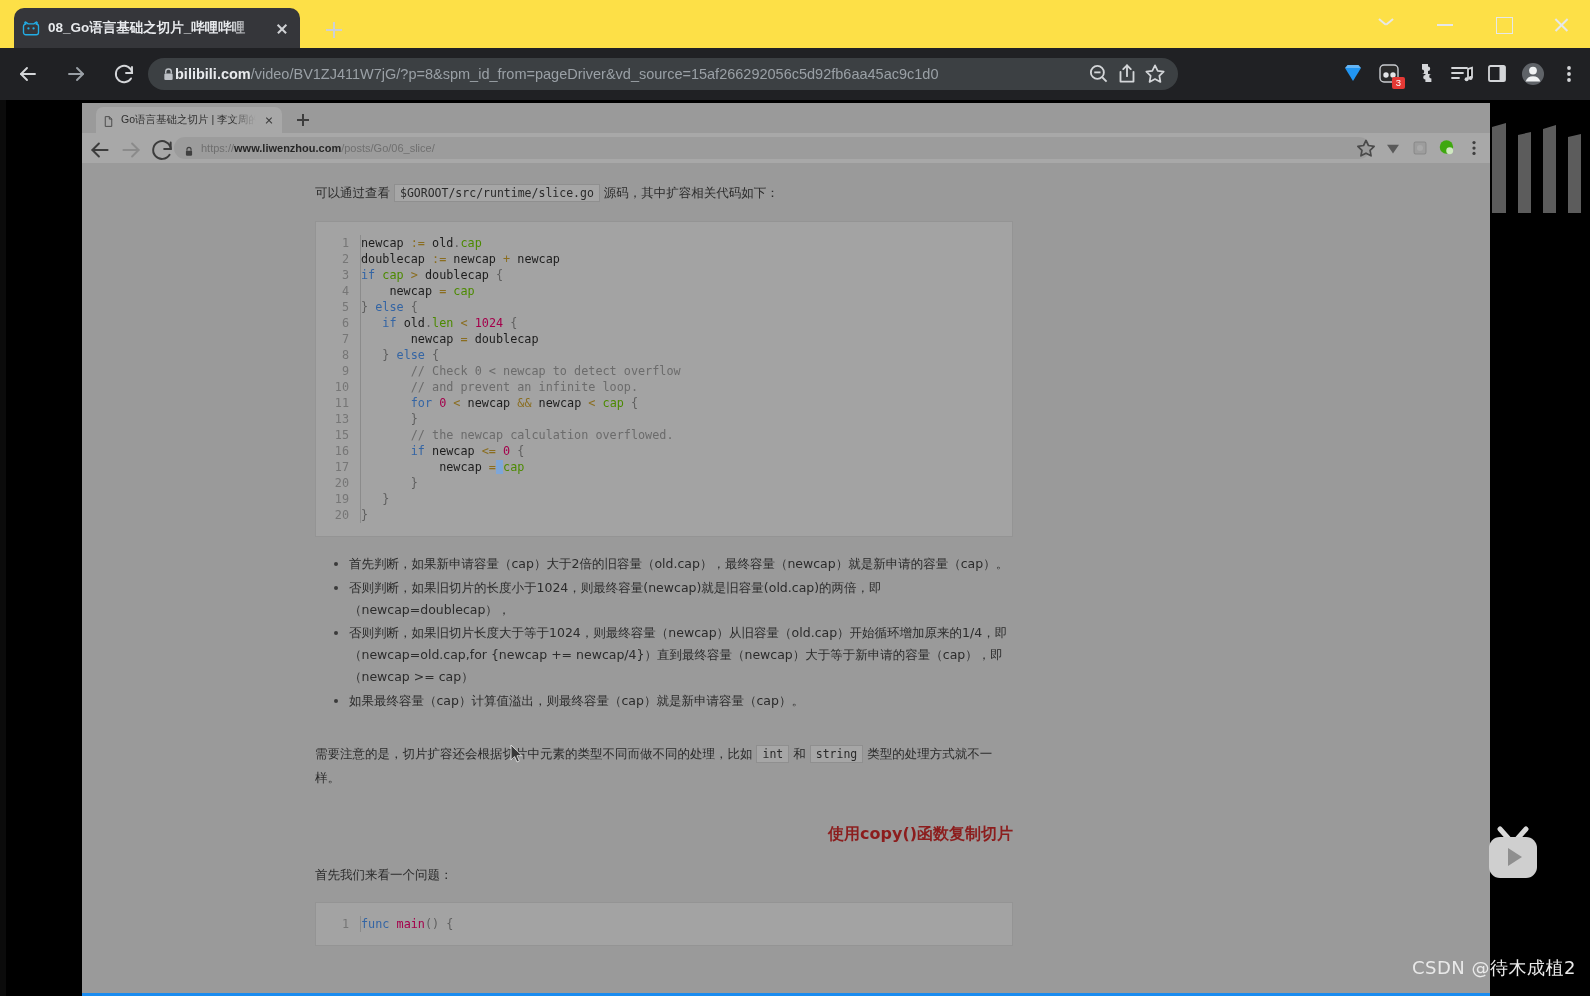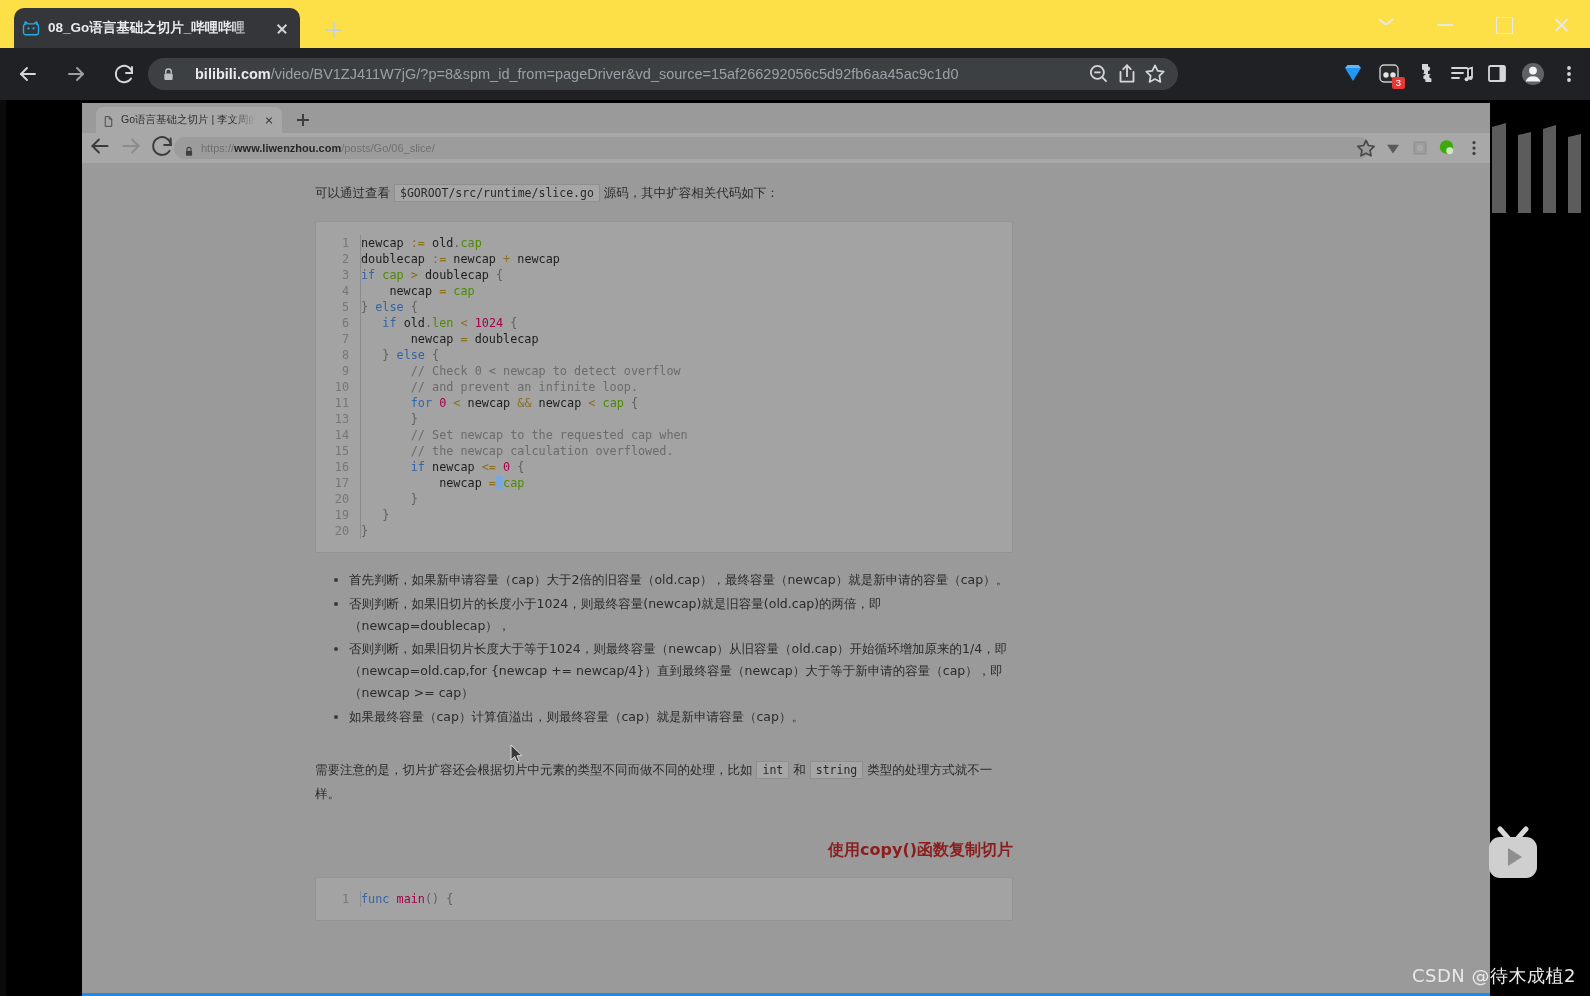--- a/index.html
+++ b/index.html
@@ -62,21 +62,21 @@
   }
   .wc-close::before { transform: rotate(45deg); }
   .wc-close::after  { transform: rotate(-45deg); }
 
   
   .toolbar { position: relative; height: 52px; background:#202124; display:flex; align-items:center; }
   .navbtn { width: 40px; height: 40px; position: relative; margin-left: 8px; flex:0 0 40px; }
   .navbtn svg { position:absolute; left:8px; top:8px; }
   .omnibox {
     position:absolute; left:148px; top:10px; height:32px; width: 1030px;
-    background:#3c4043; border-radius:16px; display:flex; align-items:center; padding:16px 14px; gap:20px;
+    background:#3c4043; border-radius:16px; display:flex; align-items:center; padding:16px 14px; gap:0;
   }
   .lock { width:13px; height:15px; flex:0 0 13px; position:relative; }
   .url { font-size:14.5px; color:#9aa0a6; white-space:nowrap; overflow:hidden; }
   .url b { color:#e8eaed; font-weight:700; }
   .omni-icons { position:absolute; right:10px; top:3px; display:flex; gap:2px; align-items:center; }
   .oi { width:26px; height:26px; position:relative; }
 
   .tb-right { position:absolute; right:4px; top:6px; display:flex; align-items:center; gap:2px; }
   .tbi { width:34px; height:40px; position:relative; }
 
@@ -114,21 +114,21 @@
   .in-tab-close::before, .in-tab-close::after {
     content:""; position:absolute; left:3px; top:6.5px; width:8px; height:1.3px; background:#3a3a3a;
   }
   .in-tab-close::before { transform: rotate(45deg); }
   .in-tab-close::after  { transform: rotate(-45deg); }
   .in-newtab { position:absolute; left:212px; top:8px; width:18px; height:18px; }
   .in-newtab::before, .in-newtab::after { content:""; position:absolute; background:#3d3d3d; }
   .in-newtab::before { left:3px; top:8.3px; width:12px; height:1.4px; }
   .in-newtab::after  { left:8.3px; top:3px; width:1.4px; height:12px; }
 
-  .in-toolbar { position:relative; height:30px; background:#a8a8a8; display:flex; align-items:flex-start; }
+  .in-toolbar { position:relative; height:30px; background:#a8a8a8; display:flex; align-items:flex-end; }
   .in-navbtn { width:26px; height:26px; position:relative; margin-left:5px; flex:0 0 26px; }
   .in-omnibox {
     position:absolute; left:92px; top:4px; height:22px; width:1196px;
     background:#9c9c9c; border-radius:11px; display:flex; align-items:center; padding:0 10px; gap:7px;
   }
   .in-lock { width:10px; height:11px; position:relative; flex:0 0 10px; }
   .in-url { font-size:11px; color:#6f6f6f; white-space:nowrap; }
   .in-url b { color:#262626; font-weight:700; }
   .in-tb-right { position:absolute; right:3px; top:2px; display:flex; align-items:center; gap:1px; }
   .in-tbi { width:26px; height:26px; position:relative; }
@@ -165,21 +165,21 @@
   ul.bl li::marker { color:#3a3a3a; }
 
   h2.sec { margin-top:34px; color:#8c1d1d; font-size:16px; font-weight:700;
            font-family:"DejaVu Sans","Liberation Sans",sans-serif;text-align:right; }
 
   
   .cursor { position:absolute; left:510px; top:744px; width:14px; height:20px; pointer-events:none; }
   .playbtn { position:absolute; left:1484px; top:826px; width:58px; height:56px; }
 
   .csdn {
-    position:absolute; right:14px; bottom:8px; color:#e9e9e9; font-size:18px;
+    position:absolute; right:14px; bottom:16px; color:#e9e9e9; font-size:18px;
     font-family:"DejaVu Sans","Liberation Sans",sans-serif; letter-spacing:.5px;
   }
   .bottomline { position:absolute; left:82px; bottom:0; width:1408px; height:3px; background:#1a8cf0; }
   .leftstrip { position:absolute; left:0; top:100px; width:6px; bottom:0; background:#0b0b0b; }
 </style>
 </head>
 <body>
 
 <div id="root">
 
@@ -421,21 +421,20 @@
           <div class="cl"><span class="ln">3</span><span class="cc"><span class="k">if</span> <span class="fn">cap</span> <span class="op">&gt;</span> doublecap <span class="pn">{</span></span></div>
           <div class="cl"><span class="ln">4</span><span class="cc">    newcap <span class="op">=</span> <span class="fn">cap</span></span></div>
           <div class="cl"><span class="ln">5</span><span class="cc"><span class="pn">}</span> <span class="k">else</span> <span class="pn">{</span></span></div>
           <div class="cl"><span class="ln">6</span><span class="cc">   <span class="k">if</span> old<span class="pn">.</span><span class="fn">len</span> <span class="op">&lt;</span> <span class="num">1024</span> <span class="pn">{</span></span></div>
           <div class="cl"><span class="ln">7</span><span class="cc">       newcap <span class="op">=</span> doublecap</span></div>
           <div class="cl"><span class="ln">8</span><span class="cc">   <span class="pn">}</span> <span class="k">else</span> <span class="pn">{</span></span></div>
           <div class="cl"><span class="ln">9</span><span class="cc cm">       // Check 0 &lt; newcap to detect overflow</span></div>
           <div class="cl"><span class="ln">10</span><span class="cc cm">       // and prevent an infinite loop.</span></div>
           <div class="cl"><span class="ln">11</span><span class="cc">       <span class="k">for</span> <span class="num">0</span> <span class="op">&lt;</span> newcap <span class="op">&amp;&amp;</span> newcap <span class="op">&lt;</span> <span class="fn">cap</span> <span class="pn">{</span></span></div>
           <div class="cl"><span class="ln">13</span><span class="cc">       <span class="pn">}</span></span></div>
-          <div class="cl"><span class="ln">14</span><span class="cc cm">       // Set newcap to the requested cap when</span></div>
           <div class="cl"><span class="ln">15</span><span class="cc cm">       // the newcap calculation overflowed.</span></div>
           <div class="cl"><span class="ln">16</span><span class="cc">       <span class="k">if</span> newcap <span class="op">&lt;=</span> <span class="num">0</span> <span class="pn">{</span></span></div>
           <div class="cl"><span class="ln">17</span><span class="cc">           newcap <span class="op">=</span><span class="sel"> </span><span class="fn">cap</span></span></div>
           <div class="cl"><span class="ln">20</span><span class="cc">       <span class="pn">}</span></span></div>
           <div class="cl"><span class="ln">19</span><span class="cc">   <span class="pn">}</span></span></div>
           <div class="cl"><span class="ln">20</span><span class="cc"><span class="pn">}</span></span></div>
         </div>
 
 
         <ul class="bl">
@@ -448,20 +447,21 @@
         <p class="para" style="margin-top:30px;">
           <span>需要注意的是，切片扩容还会根据切片中元素的类型不同而做不同的处理，比如</span>
           <span class="ic">int</span>
           <span>和</span>
           <span class="ic">string</span>
           <span>类型的处理方式就不一样。</span>
         </p>
 
         <h2 class="sec">使用copy()函数复制切片</h2>
 
+        <p class="para" style="margin-top:18px;">首先我们来看一个问题：</p>
 
         <div class="codeblock">
           <div class="cl"><span class="ln">1</span><span class="cc"><span class="k">func</span> <span style="color:#a4004b">main</span><span class="pn">() {</span></span></div>
         </div>
 
       </div>
 
     </div>
   </div>
 

